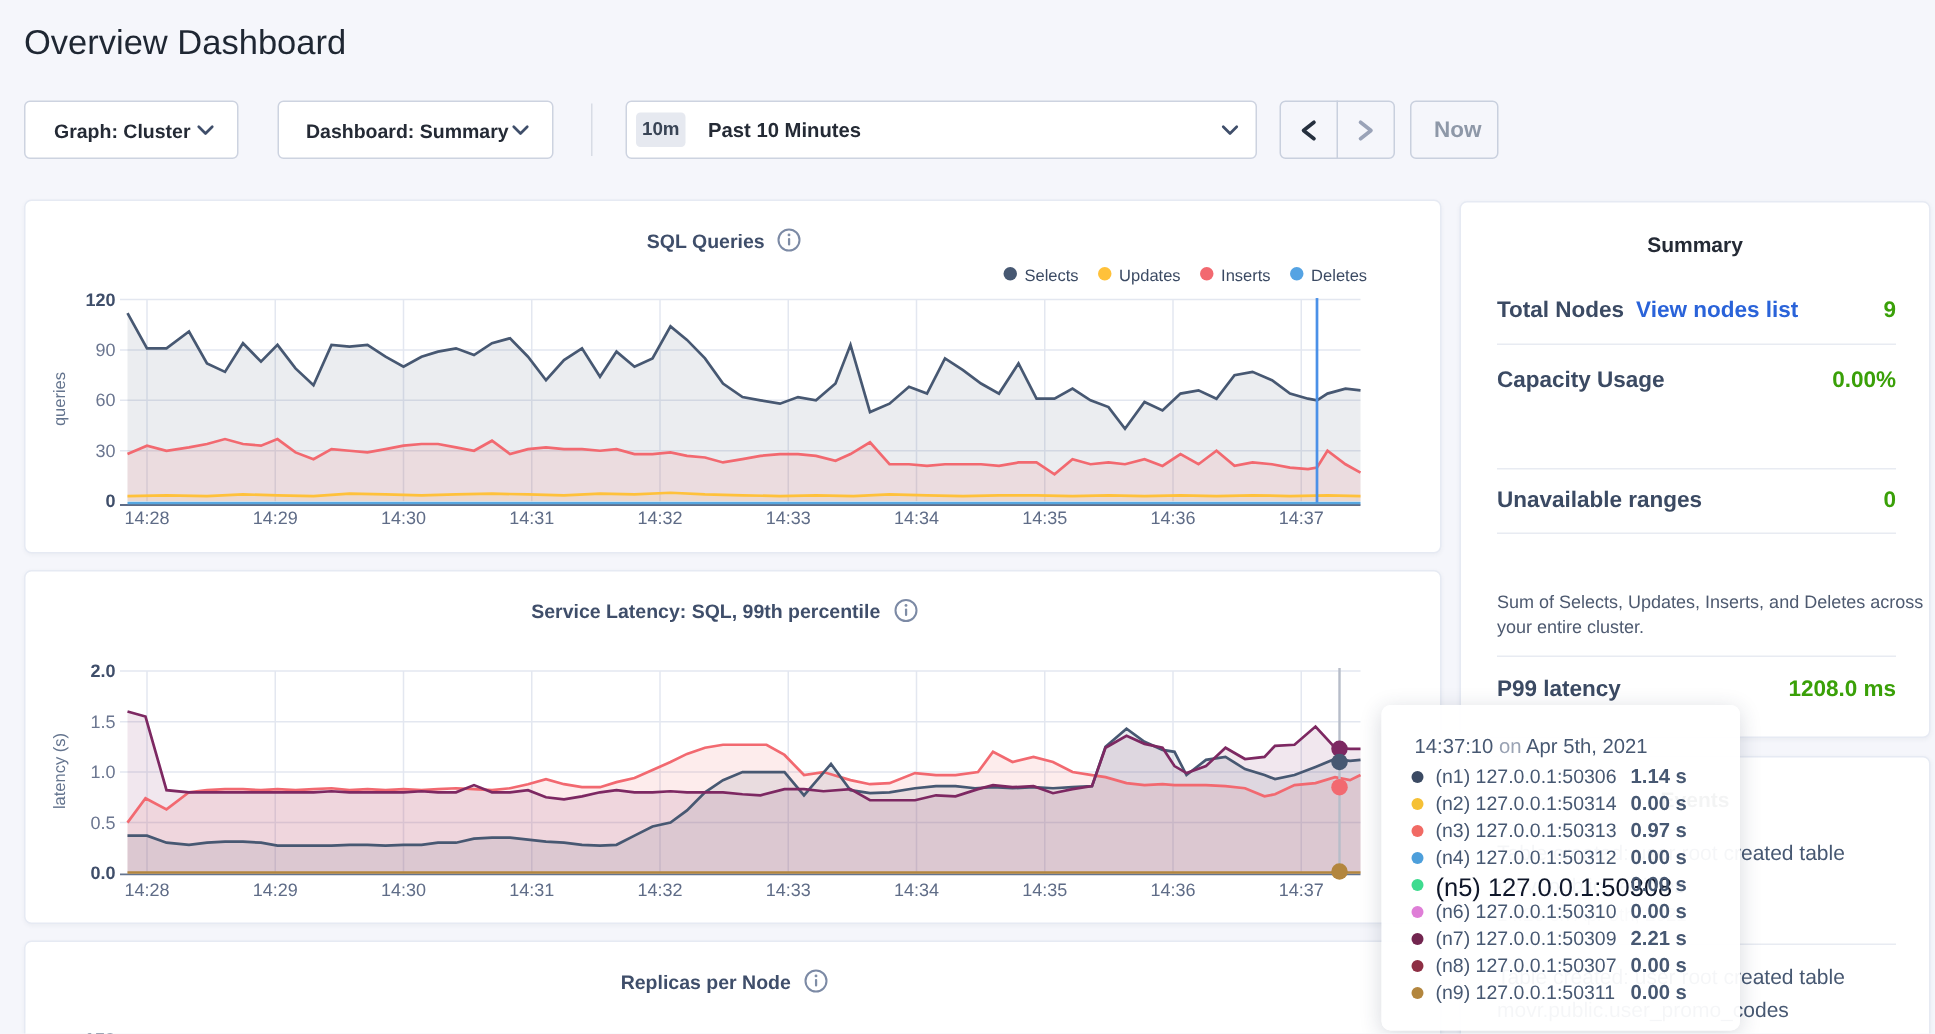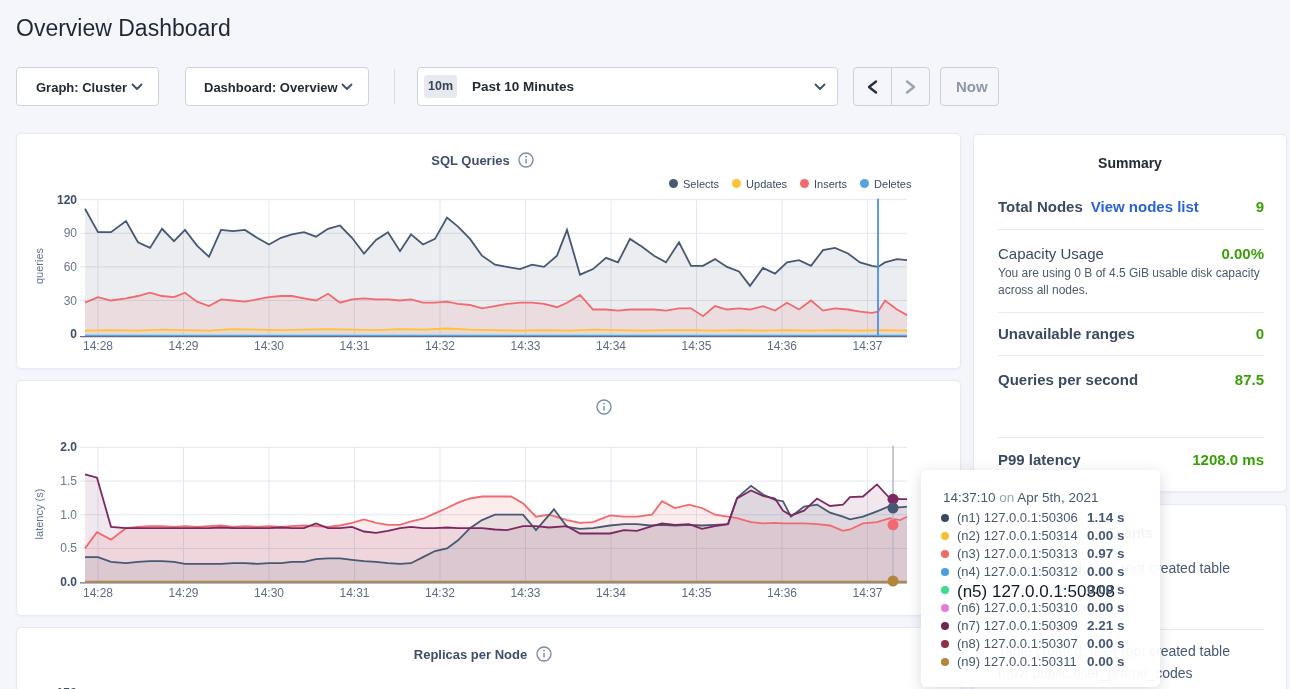--- a/index.html
+++ b/index.html
@@ -14,21 +14,21 @@
 </style>
 </head>
 <body>
 <div class="abs" style="left:16px;top:15px;font-size:23px;color:#1f2733;">Overview Dashboard</div>
 <div class="btn" style="left:16px;width:143px;"></div>
 <div class="abs" style="left:36px;top:80px;font-size:13px;font-weight:bold;color:#242a35;">Graph: Cluster</div>
 <svg width="12" height="8" viewBox="0 0 12 8" style="position:absolute;left:131px;top:83px">
     <path d="M1.5 1.5 L6 6 L10.5 1.5" fill="none" stroke="#3f4e6a" stroke-width="1.8" stroke-linecap="round" stroke-linejoin="round"></path>
   </svg>
 <div class="btn" style="left:185px;width:184px;"></div>
-<div class="abs" style="left:204px;top:80px;font-size:13px;font-weight:bold;color:#242a35;">Dashboard: Overview</div>
+<div class="abs" style="left:204px;top:80px;font-size:13px;font-weight:bold;color:#242a35;">Dashboard: Summary</div>
 <svg width="12" height="8" viewBox="0 0 12 8" style="position:absolute;left:341px;top:83px">
     <path d="M1.5 1.5 L6 6 L10.5 1.5" fill="none" stroke="#3f4e6a" stroke-width="1.8" stroke-linecap="round" stroke-linejoin="round"></path>
   </svg>
 <div class="abs" style="left:394px;top:69px;width:1px;height:35px;background:#d8dce5;"></div>
 <div class="btn" style="left:417px;width:421px;"></div>
 <div class="abs" style="left:424px;top:75px;width:33px;height:23px;background:#e6e9f0;border-radius:3px;text-align:center;line-height:23px;font-size:12.5px;font-weight:bold;color:#394455;">10m</div>
 <div class="abs" style="left:472px;top:79px;font-size:13.5px;font-weight:bold;color:#242a35;">Past 10 Minutes</div>
 <svg width="12" height="8" viewBox="0 0 12 8" style="position:absolute;left:814px;top:83px">
     <path d="M1.5 1.5 L6 6 L10.5 1.5" fill="none" stroke="#3f4e6a" stroke-width="1.8" stroke-linecap="round" stroke-linejoin="round"></path>
   </svg>
@@ -86,20 +86,21 @@
 <text x="423.0" y="215.5" text-anchor="middle" font-size="12" fill="#5f6c87">14:32</text>
 <text x="508.5" y="215.5" text-anchor="middle" font-size="12" fill="#5f6c87">14:33</text>
 <text x="594.0" y="215.5" text-anchor="middle" font-size="12" fill="#5f6c87">14:34</text>
 <text x="679.5" y="215.5" text-anchor="middle" font-size="12" fill="#5f6c87">14:35</text>
 <text x="765.0" y="215.5" text-anchor="middle" font-size="12" fill="#5f6c87">14:36</text>
 <text x="850.5" y="215.5" text-anchor="middle" font-size="12" fill="#5f6c87">14:37</text>
 <text x="22" y="136" text-anchor="middle" font-size="11" fill="#64748e" transform="rotate(-90 22 132)">queries</text>
 </svg>
 </div>
 <div class="card" style="left:16px;top:380px;width:945px;height:236px;">
+<div class="ctitle" style="top:19px;left:-18px;">Service Latency: SQL, 99th percentile</div>
 <svg width="16" height="16" viewBox="0 0 16 16" style="position:absolute;left:579px;top:18px">
       <circle cx="8" cy="8" r="7" fill="none" stroke="#7c8aa5" stroke-width="1.35"></circle>
       <rect x="7.3" y="6.7" width="1.5" height="5" rx="0.7" fill="#7f8da6"></rect>
       <circle cx="8" cy="4.6" r="0.95" fill="#7f8da6"></circle>
     </svg>
 <svg width="945" height="236" style="position:absolute;left:0;top:0">
 <line x1="63.0" y1="167.4" x2="890.0" y2="167.4" stroke="#e3e7f0" stroke-width="1"></line>
 <line x1="63.0" y1="133.7" x2="890.0" y2="133.7" stroke="#e3e7f0" stroke-width="1"></line>
 <line x1="63.0" y1="100.1" x2="890.0" y2="100.1" stroke="#e3e7f0" stroke-width="1"></line>
 <line x1="63.0" y1="66.4" x2="890.0" y2="66.4" stroke="#e3e7f0" stroke-width="1"></line>
@@ -150,26 +151,25 @@
       <circle cx="8" cy="8" r="7" fill="none" stroke="#7c8aa5" stroke-width="1.35"></circle>
       <rect x="7.3" y="6.7" width="1.5" height="5" rx="0.7" fill="#7f8da6"></rect>
       <circle cx="8" cy="4.6" r="0.95" fill="#7f8da6"></circle>
     </svg>
 <div class="abs" style="left:24px;top:58px;width:36px;text-align:right;font-size:12.5px;font-weight:bold;color:#3f4e6a;">150</div>
 </div>
 <div class="card" style="left:973px;top:134px;width:314px;height:358px;">
 <div class="ctitle" style="top:20px;left:0;font-size:14px;color:#242a35;">Summary</div>
 <div class="abs" style="left:24px;top:63px;width:266px;"><span style="font-size:15px;font-weight:bold;color:#3b4a63;">Total Nodes</span><span style="font-size:15px;font-weight:bold;color:#2a63d9;margin-left:8px;">View nodes list</span><span style="float:right;font-size:15px;font-weight:bold;color:#3aa008;">9</span></div>
 <div class="abs" style="left:24px;top:94px;width:266px;height:1px;background:#e8ebf2;"></div>
-<div class="abs" style="left:24px;top:110px;width:266px;"><span style="font-size:15px;font-weight:normal;color:#3b4a63;">Capacity Usage</span><span style="float:right;font-size:15px;font-weight:bold;color:#3aa008;">0.00%</span></div>
-<div class="abs" style="left:24px;top:130px;width:276px;font-size:12px;color:#4e5a70;line-height:16.5px;">You are using 0 B of 4.5 GiB usable disk capacity across all nodes.</div>
+<div class="abs" style="left:24px;top:110px;width:266px;"><span style="font-size:15px;font-weight:bold;color:#3b4a63;">Capacity Usage</span><span style="float:right;font-size:15px;font-weight:bold;color:#3aa008;">0.00%</span></div>
 <div class="abs" style="left:24px;top:177px;width:266px;height:1px;background:#e8ebf2;"></div>
 <div class="abs" style="left:24px;top:190px;width:266px;"><span style="font-size:15px;font-weight:bold;color:#3b4a63;">Unavailable ranges</span><span style="float:right;font-size:15px;font-weight:bold;color:#3aa008;">0</span></div>
 <div class="abs" style="left:24px;top:220px;width:266px;height:1px;background:#e8ebf2;"></div>
-<div class="abs" style="left:24px;top:236px;width:266px;"><span style="font-size:15px;font-weight:bold;color:#3b4a63;">Queries per second</span><span style="float:right;font-size:15px;font-weight:bold;color:#3aa008;">87.5</span></div>
+<div class="abs" style="left:24px;top:258px;width:290px;font-size:12px;color:#4e5a70;line-height:16.5px;">Sum of Selects, Updates, Inserts, and Deletes across your entire cluster.</div>
 <div class="abs" style="left:24px;top:302px;width:266px;height:1px;background:#e8ebf2;"></div>
 <div class="abs" style="left:24px;top:316px;width:266px;"><span style="font-size:15px;font-weight:bold;color:#3b4a63;">P99 latency</span><span style="float:right;font-size:15px;font-weight:bold;color:#3aa008;">1208.0 ms</span></div>
 </div>
 <div class="card" style="left:973px;top:504px;width:314px;height:210px;">
 <div class="ctitle" style="top:20px;left:0;font-size:14px;color:#242a35;">Events</div>
 <div class="abs" style="left:24px;top:52px;width:270px;font-size:14px;color:#475872;line-height:22px;">Table created: user root created table movr.public.vehicles</div>
 <div class="abs" style="left:24px;top:98px;font-size:12.5px;color:#9aa3b4;">14:26 on Apr 5th, 2021</div>
 <div class="abs" style="left:24px;top:124px;width:266px;height:1px;background:#e8ebf2;"></div>
 <div class="abs" style="left:24px;top:135px;width:270px;font-size:14px;color:#475872;line-height:22px;">Table created: user root created table movr.public.user_promo_codes</div>
 </div>

